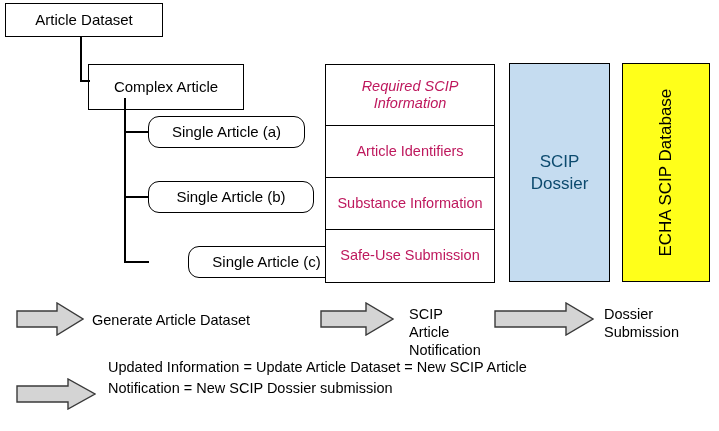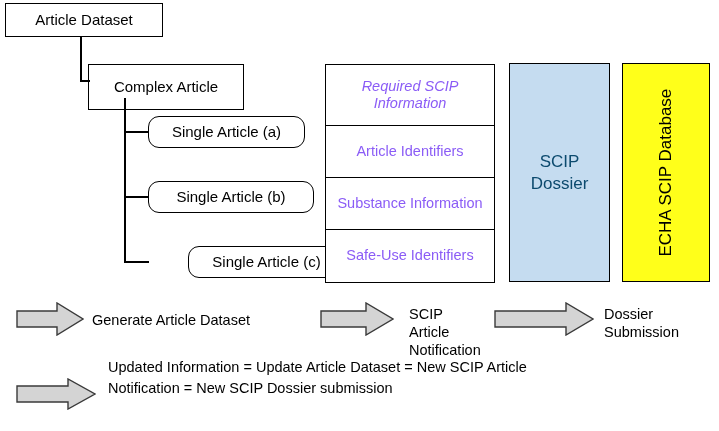--- a/index.html
+++ b/index.html
@@ -67,21 +67,21 @@
     display: flex;
     flex-direction: column;
   }
   .scip-row {
     box-sizing: border-box;
     display: flex;
     align-items: center;
     justify-content: center;
     text-align: center;
     font-size: 14.5px;
-    color: #8b5cf6;
+    color: #be185d;
     line-height: 1.2;
     border-bottom: 1.6px solid #000000;
   }
   .scip-row:last-child { border-bottom: none; }
   #scip-row-0 { height: 61px; font-style: italic; }
   #scip-row-1 { height: 52px; }
   #scip-row-2 { height: 52px; }
   #scip-row-3 { height: 51px; }
 
   
@@ -179,21 +179,21 @@
     <div class="scip-row" id="scip-row-0">
       <span>Required SCIP Information</span>
     </div>
     <div class="scip-row" id="scip-row-1">
       <span>Article Identifiers</span>
     </div>
     <div class="scip-row" id="scip-row-2">
       <span>Substance Information</span>
     </div>
     <div class="scip-row" id="scip-row-3">
-      <span>Safe-Use Identifiers</span>
+      <span>Safe-Use Submission</span>
     </div>
   </div>
 
   <div id="scip-dossier">
     <span>SCIP Dossier</span>
   </div>
 
   <div id="echa-db">
     <span id="echa-db-label">ECHA SCIP Database</span>
   </div>

